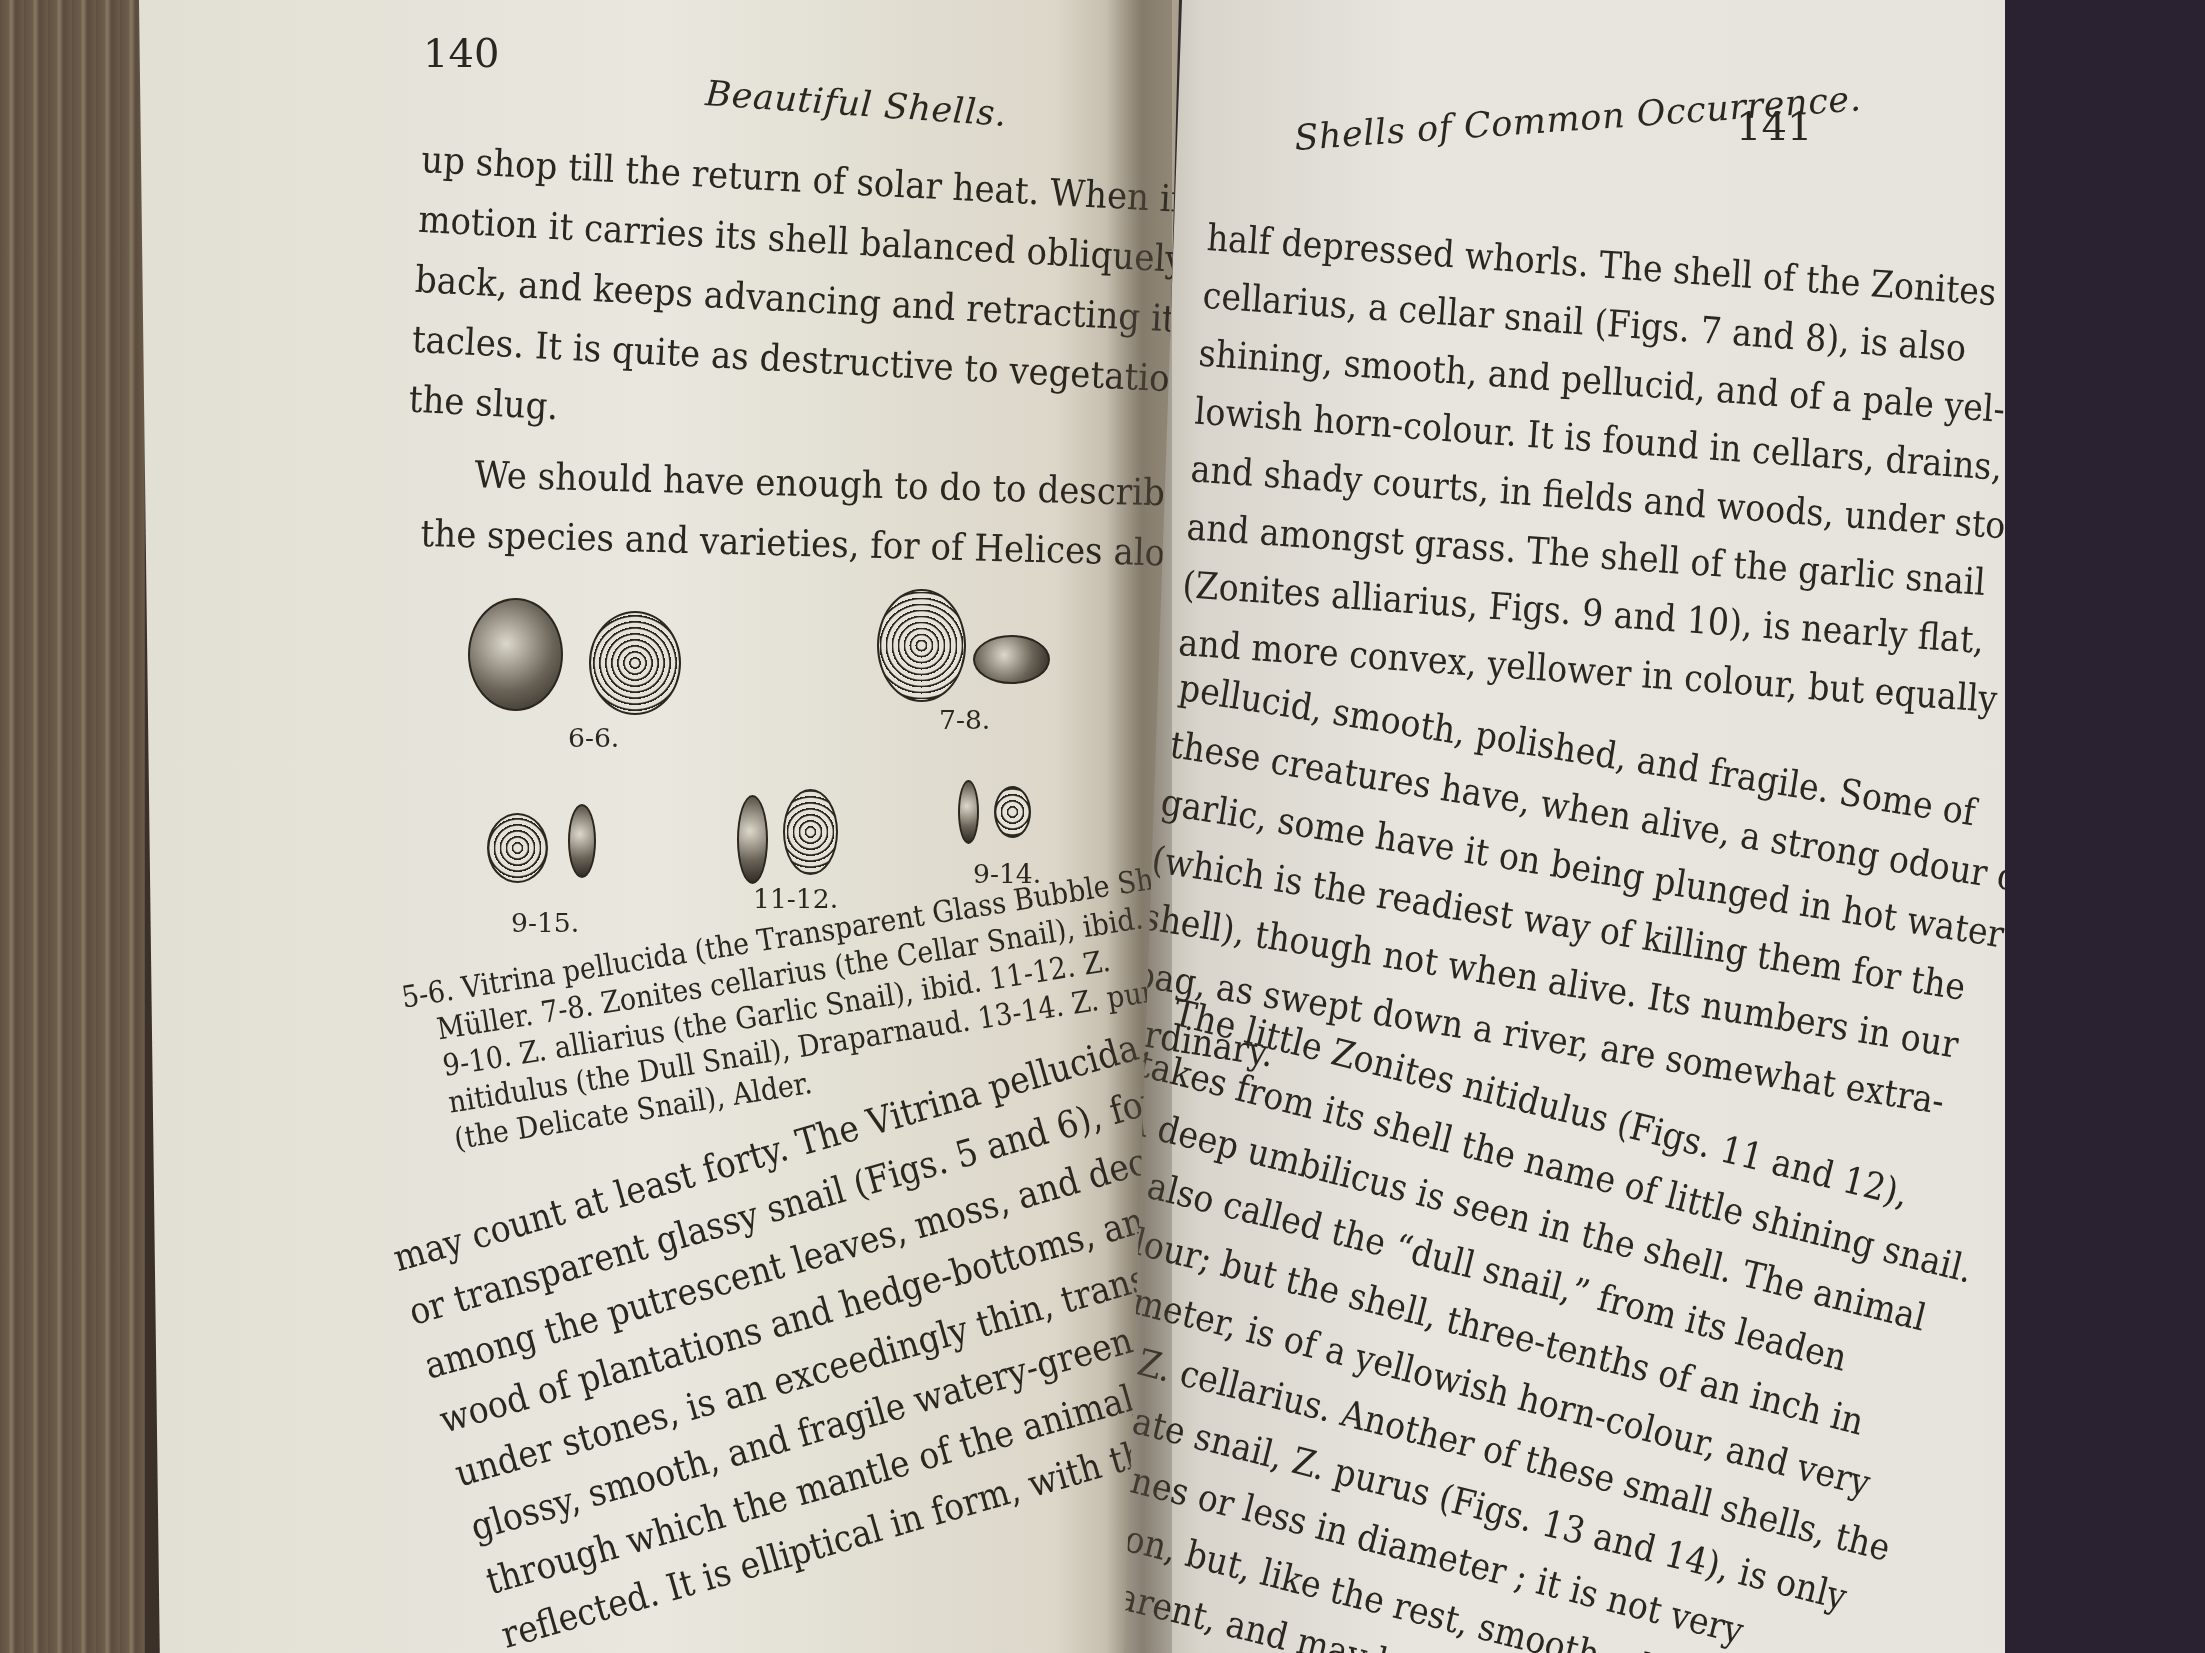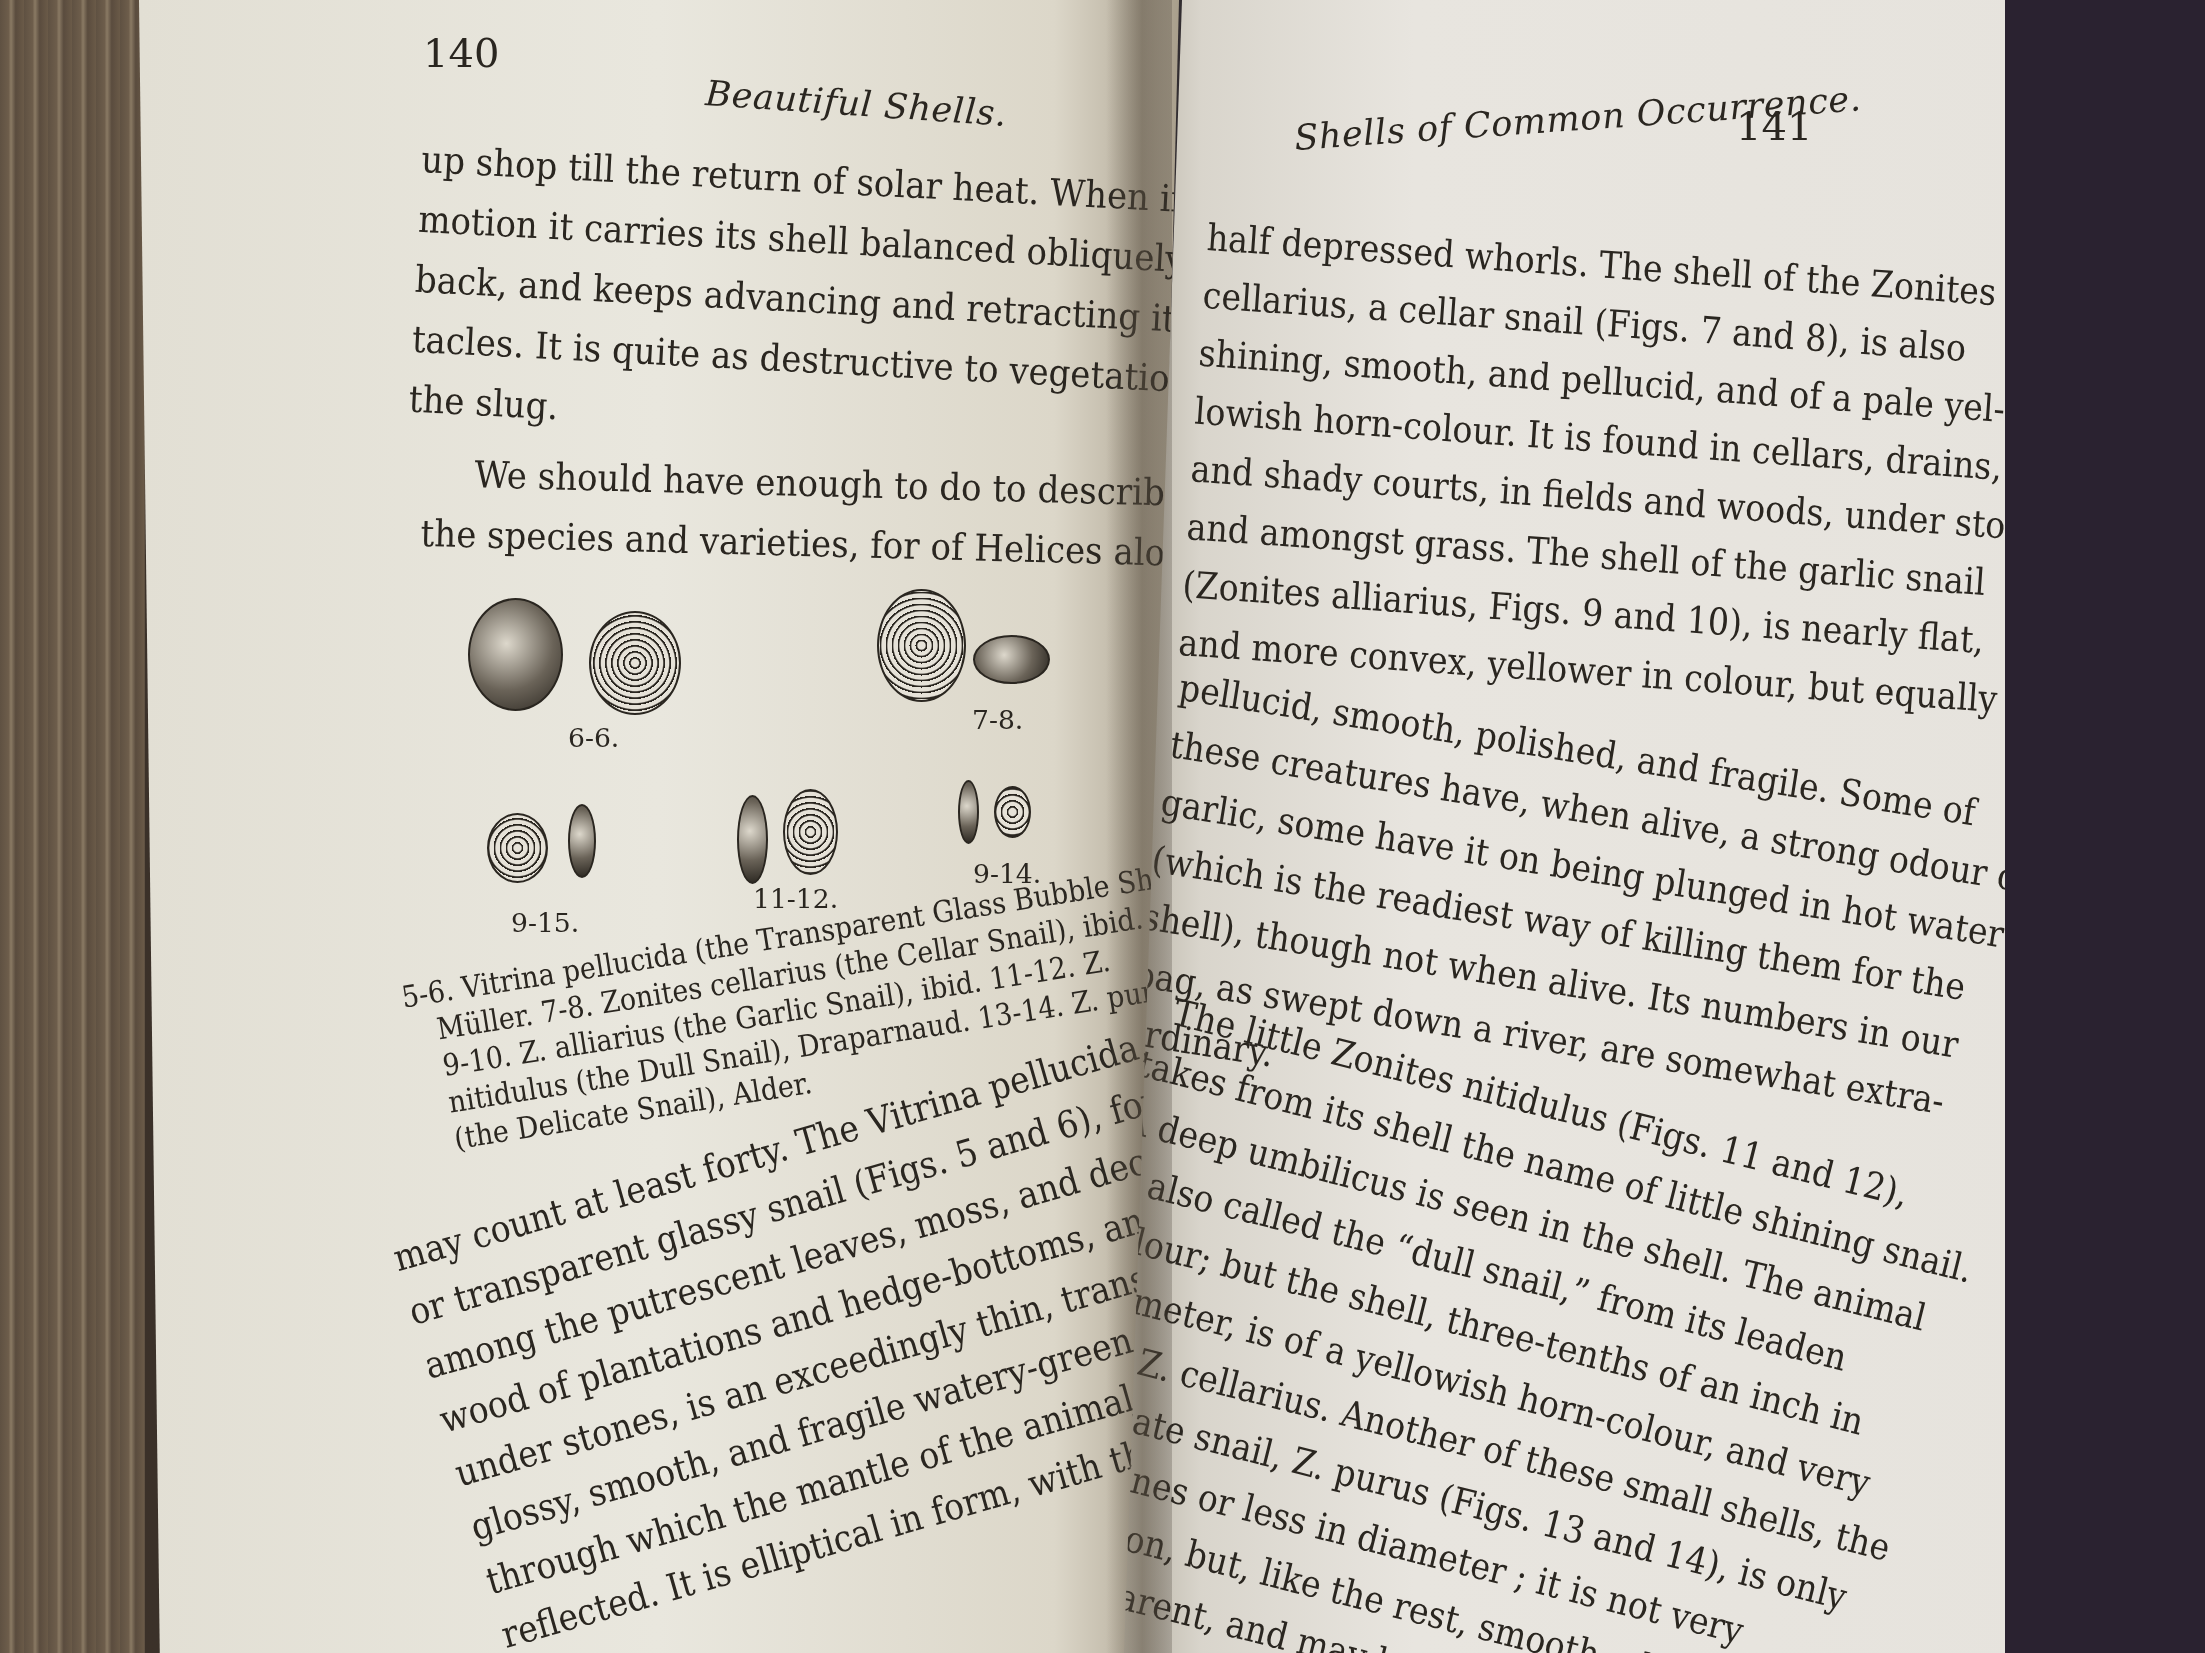--- a/index.html
+++ b/index.html
@@ -93,21 +93,21 @@
     </div>
 
     <div>
       <div class="shell" style="left:329px; top:598px; width:91px; height:109px;"></div>
       <div class="spiral" style="left:450px; top:611px; width:88px; height:100px;"></div>
       <div class="fig-label" style="left:429px; top:722px;">6-6.</div>
     </div>
     <div>
       <div class="spiral" style="left:738px; top:589px; width:85px; height:109px;"></div>
       <div class="shell" style="left:834px; top:635px; width:73px; height:45px;"></div>
-      <div class="fig-label" style="left:833px; top:704px;">7-8.</div>
+      <div class="fig-label" style="left:800px; top:704px;">7-8.</div>
     </div>
     <div>
       <div class="spiral" style="left:348px; top:813px; width:57px; height:66px;"></div>
       <div class="shell" style="left:429px; top:804px; width:24px; height:70px;"></div>
       <div class="fig-label" style="left:372px; top:907px;">9-15.</div>
     </div>
     <div>
       <div class="shell" style="left:598px; top:795px; width:27px; height:85px;"></div>
       <div class="spiral" style="left:644px; top:789px; width:51px; height:82px;"></div>
       <div class="fig-label" style="left:614px; top:883px;">11-12.</div>

